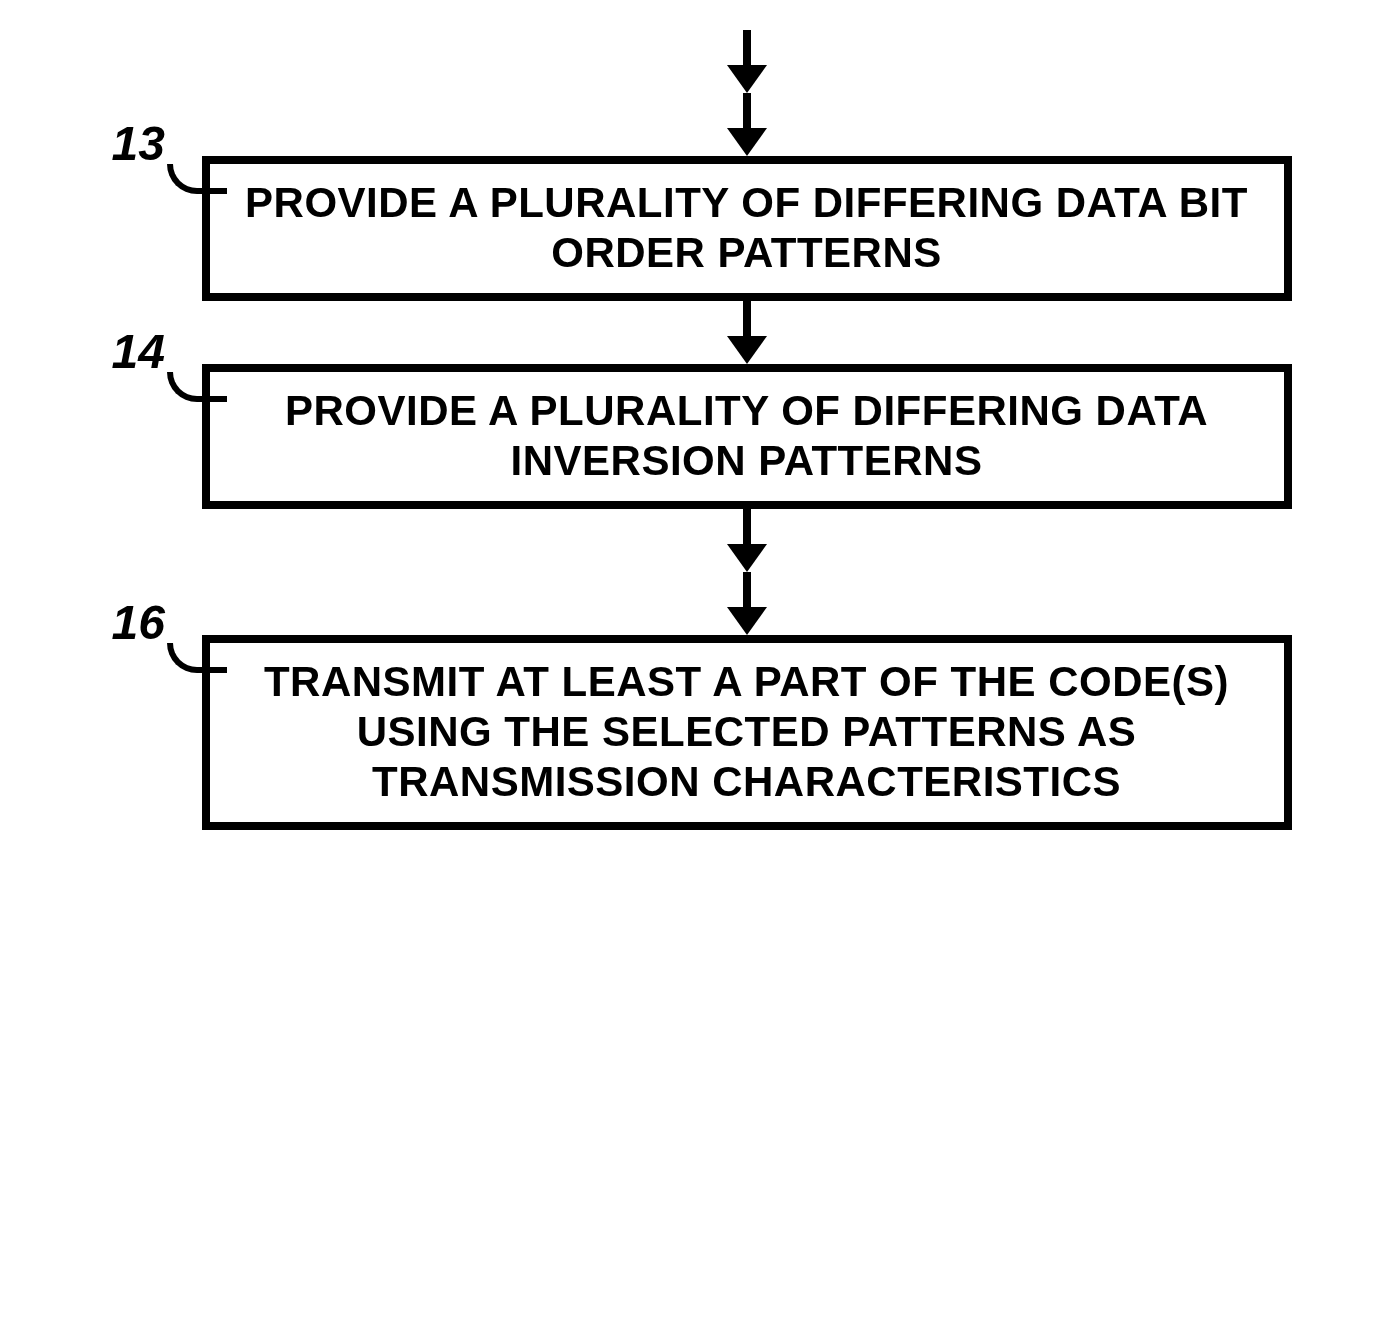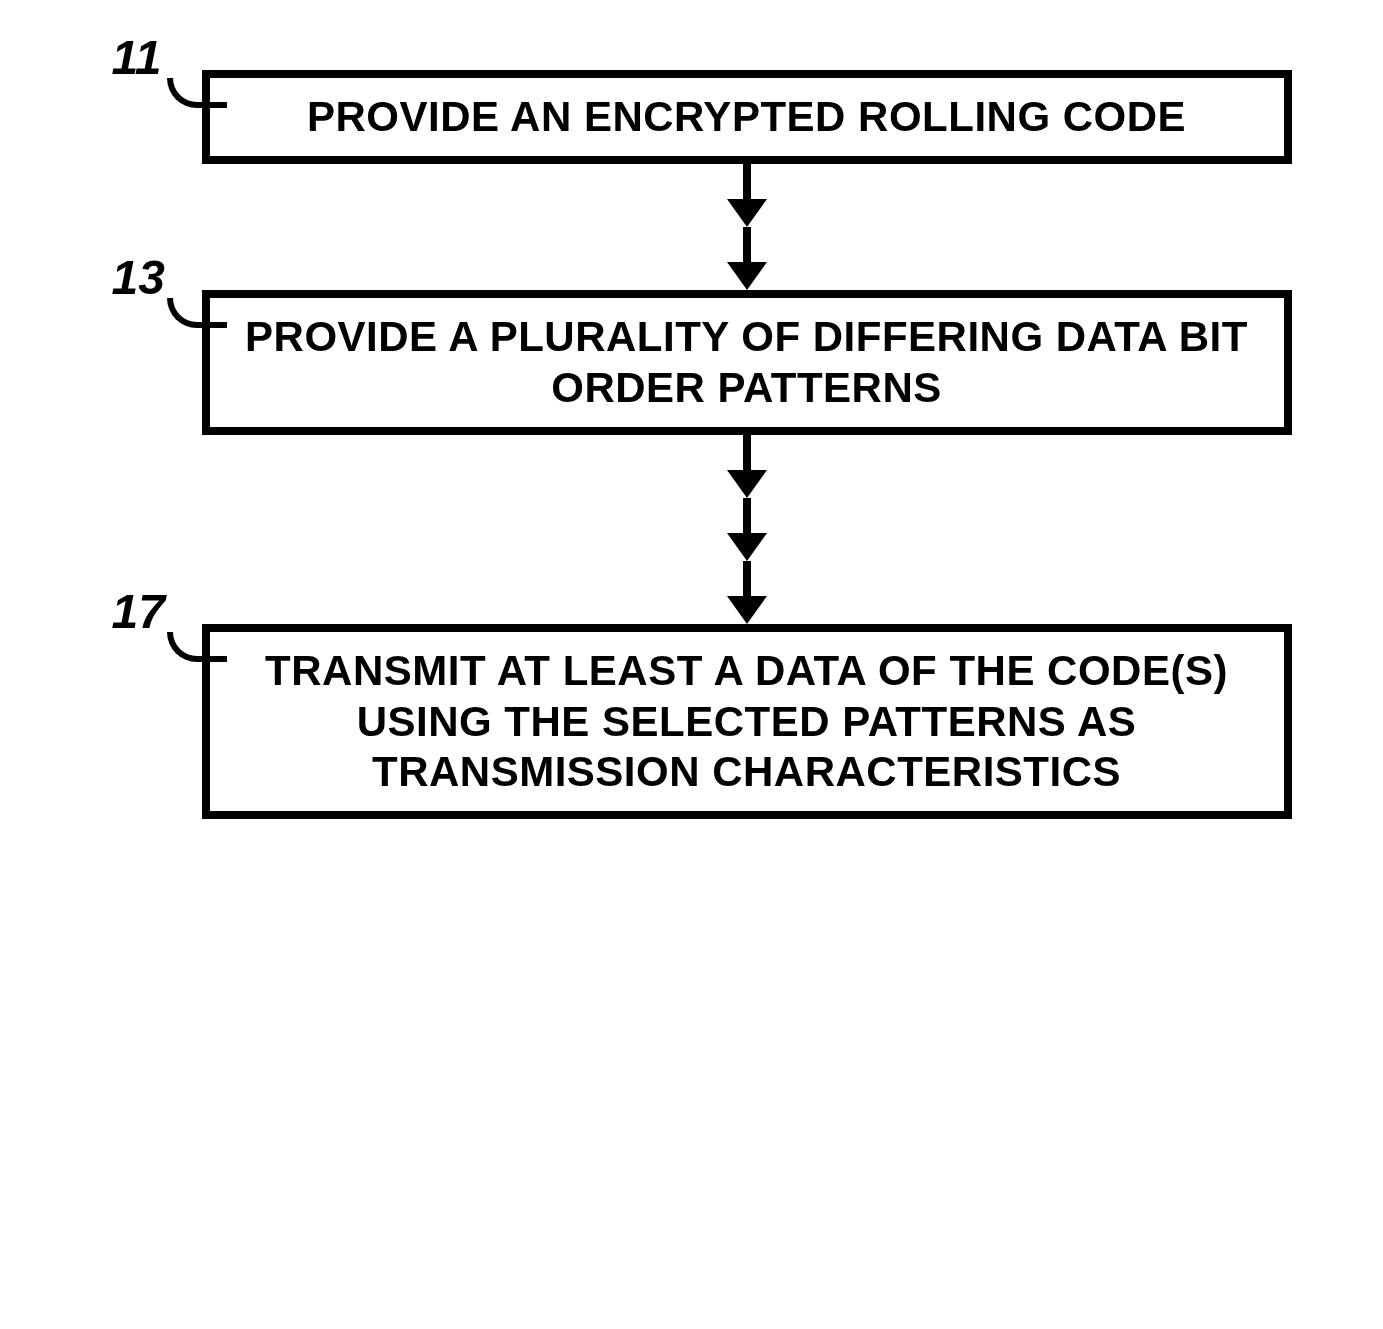--- a/index.html
+++ b/index.html
@@ -93,25 +93,20 @@
     
     .first-step {
       margin-top: 40px;
     }
   </style>
 </head>
 <body>
 
 <div class="flowchart">
 
-  <div class="step-container first-step">
-    <span class="step-label">11</span>
-    <div class="label-connector"></div>
-    <div class="step-box">PROVIDE AN ENCRYPTED ROLLING CODE</div>
-  </div>
 
   <div class="arrow">
     <div class="arrow-line"></div>
     <div class="arrow-head"></div>
   </div>
 
 
   <div class="arrow">
     <div class="arrow-line"></div>
     <div class="arrow-head"></div>
@@ -121,31 +116,36 @@
     <span class="step-label">13</span>
     <div class="label-connector"></div>
     <div class="step-box">PROVIDE A PLURALITY OF DIFFERING DATA BIT ORDER PATTERNS</div>
   </div>
 
   <div class="arrow">
     <div class="arrow-line"></div>
     <div class="arrow-head"></div>
   </div>
 
+  <div class="step-container">
+    <span class="step-label">14</span>
+    <div class="label-connector"></div>
+    <div class="step-box">PROVIDE A PLURALITY OF DIFFERING DATA INVERSION PATTERNS</div>
+  </div>
 
   <div class="arrow">
     <div class="arrow-line"></div>
     <div class="arrow-head"></div>
   </div>
 
 
   <div class="arrow">
     <div class="arrow-line"></div>
     <div class="arrow-head"></div>
   </div>
 
   <div class="step-container">
-    <span class="step-label">17</span>
+    <span class="step-label">16</span>
     <div class="label-connector"></div>
-    <div class="step-box">TRANSMIT AT LEAST A DATA OF THE CODE(S) USING THE SELECTED PATTERNS AS TRANSMISSION CHARACTERISTICS</div>
+    <div class="step-box">TRANSMIT AT LEAST A PART OF THE CODE(S) USING THE SELECTED PATTERNS AS TRANSMISSION CHARACTERISTICS</div>
   </div>
 
 </div>
 
 </body></html>

